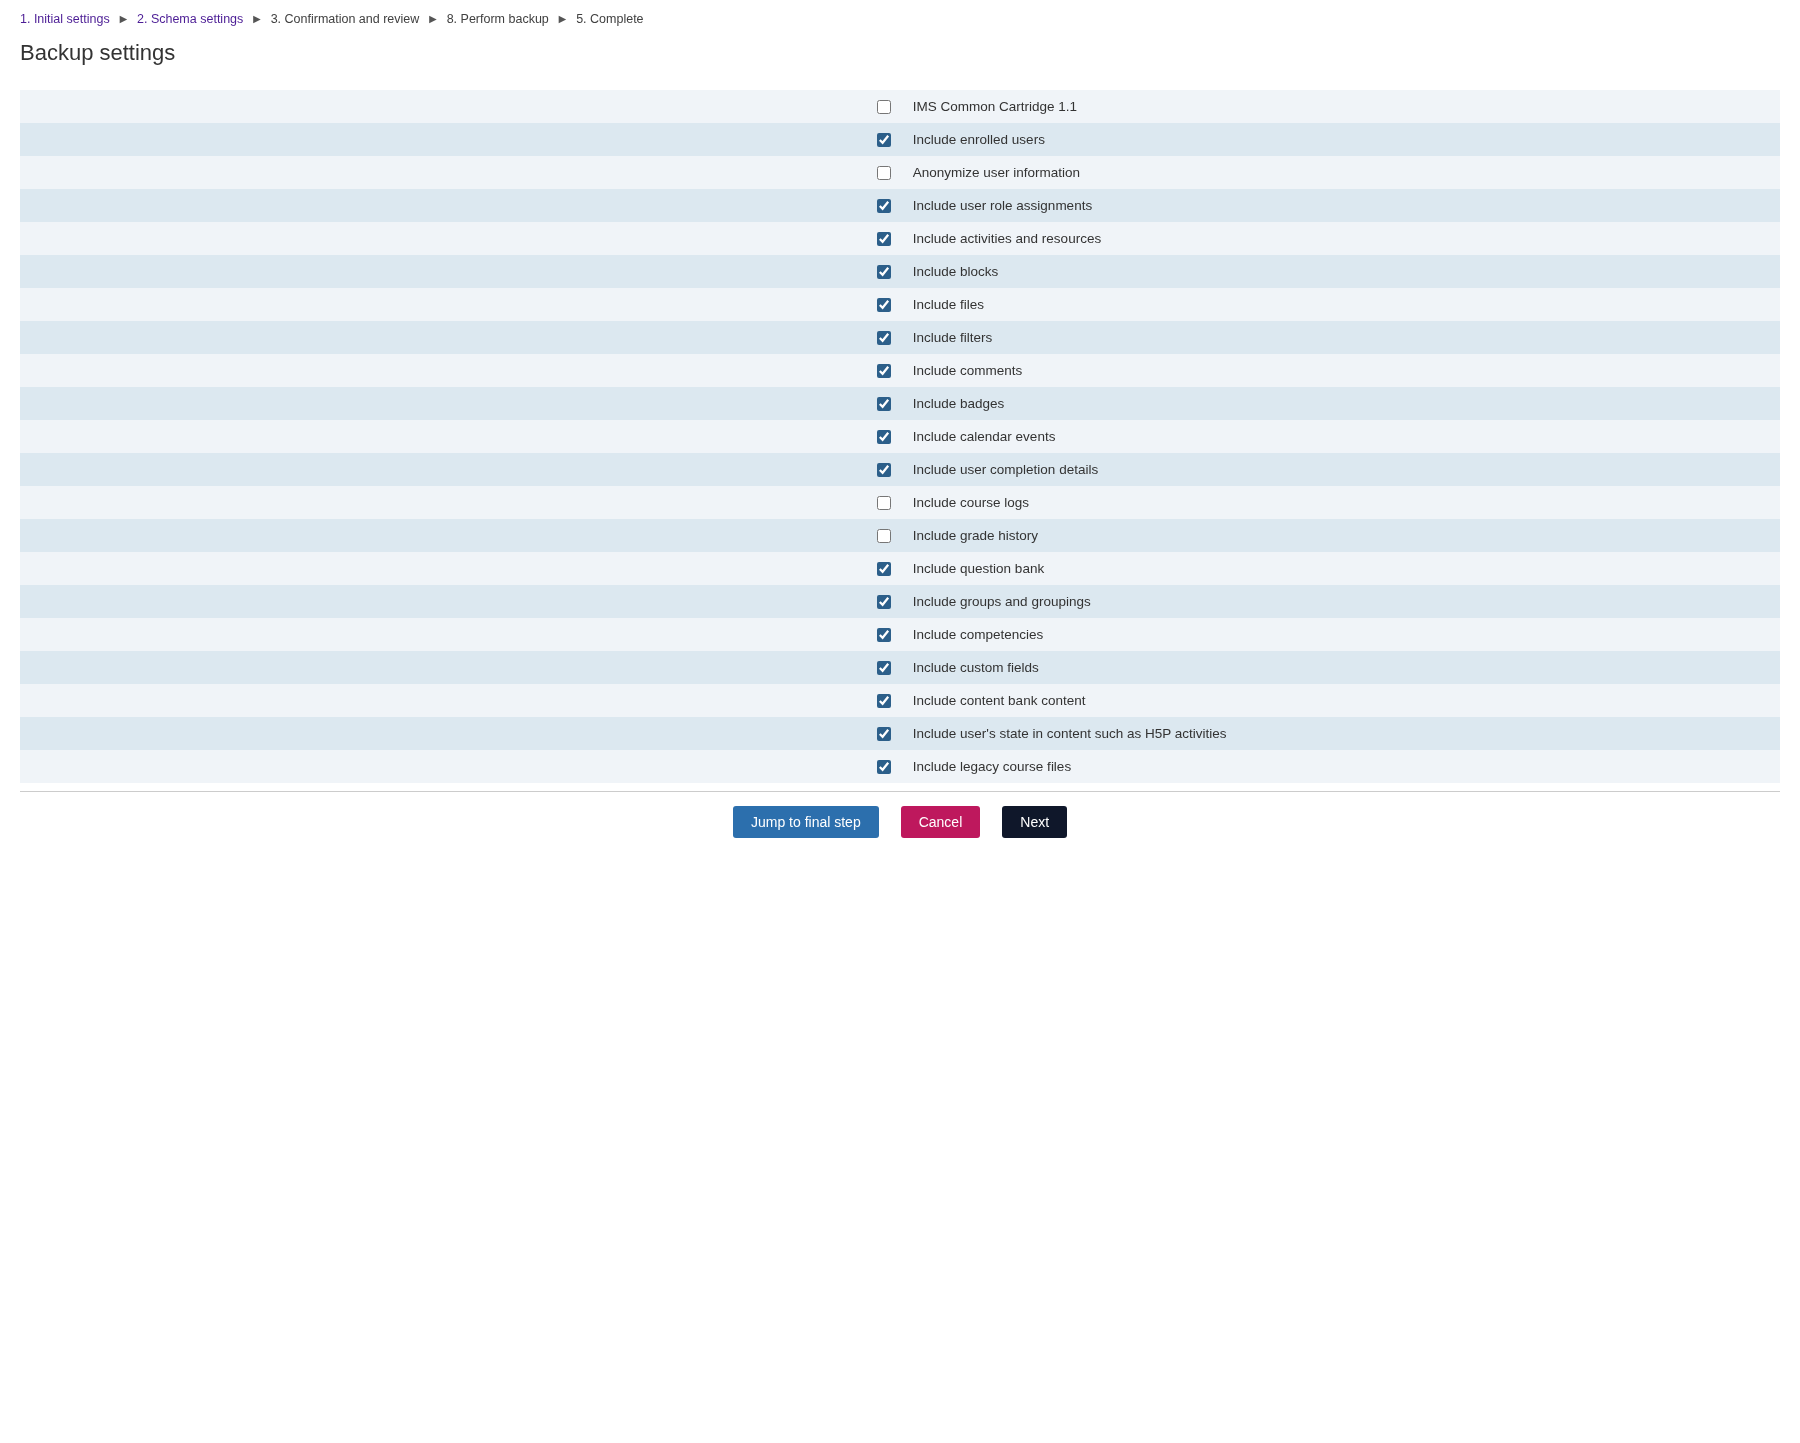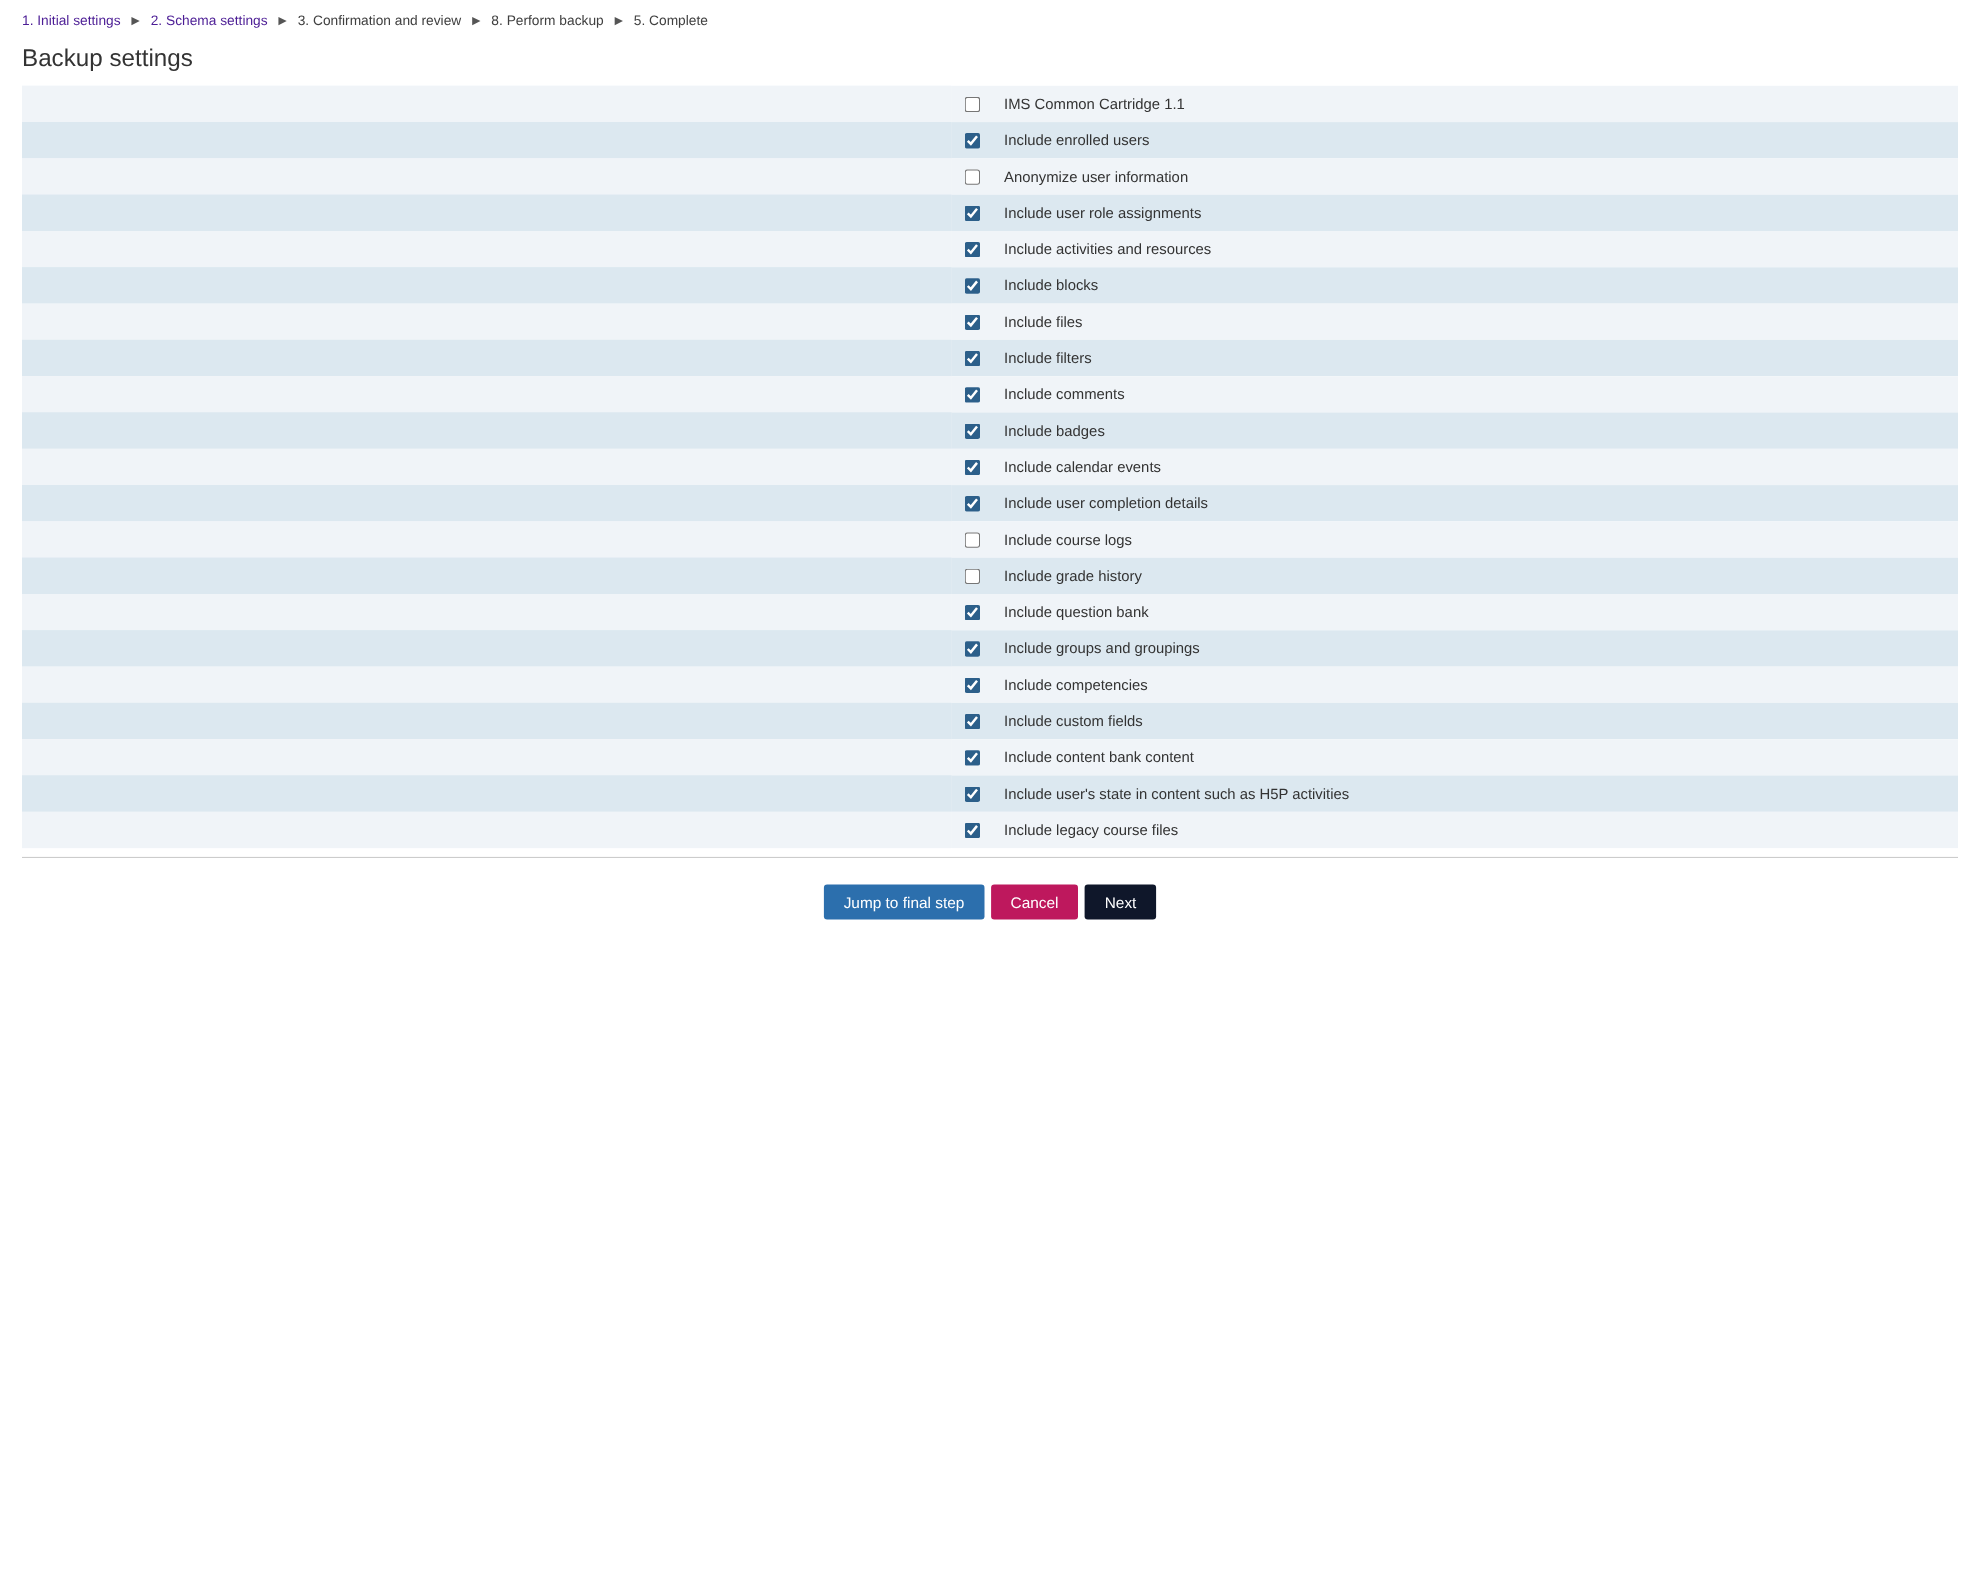--- a/index.html
+++ b/index.html
@@ -15,21 +15,21 @@
       color: #555;
       margin-bottom: 14px;
     }
     .breadcrumb a { color: #4c1d95; text-decoration: none; }
     .breadcrumb .arrow { margin: 0 4px; color: #555; }
     .breadcrumb .current { color: #404040; }
     h1 {
       font-size: 22px;
       font-weight: normal;
       color: #333;
-      margin-bottom: 12px;
+      margin-bottom: 24px;
     }
     .settings-table {
       width: 100%;
       border-collapse: collapse;
     }
     .settings-table tr:nth-child(odd) {
       background-color: #f0f4f8;
     }
     .settings-table tr:nth-child(even) {
       background-color: #dce8f0;
@@ -62,24 +62,24 @@
       flex-shrink: 0;
     }
     .checkbox-row label {
       font-size: 13.5px;
       color: #333;
       cursor: pointer;
     }
     .footer-bar {
       border-top: 1px solid #ccc;
       margin-top: 8px;
-      padding-top: 24px;
+      padding-top: 14px;
       display: flex;
       justify-content: center;
-      gap: 6px;
+      gap: 22px;
     }
     .btn {
       padding: 8px 18px;
       font-size: 14px;
       border: none;
       cursor: pointer;
       border-radius: 3px;
       font-weight: normal;
     }
     .btn-primary {

